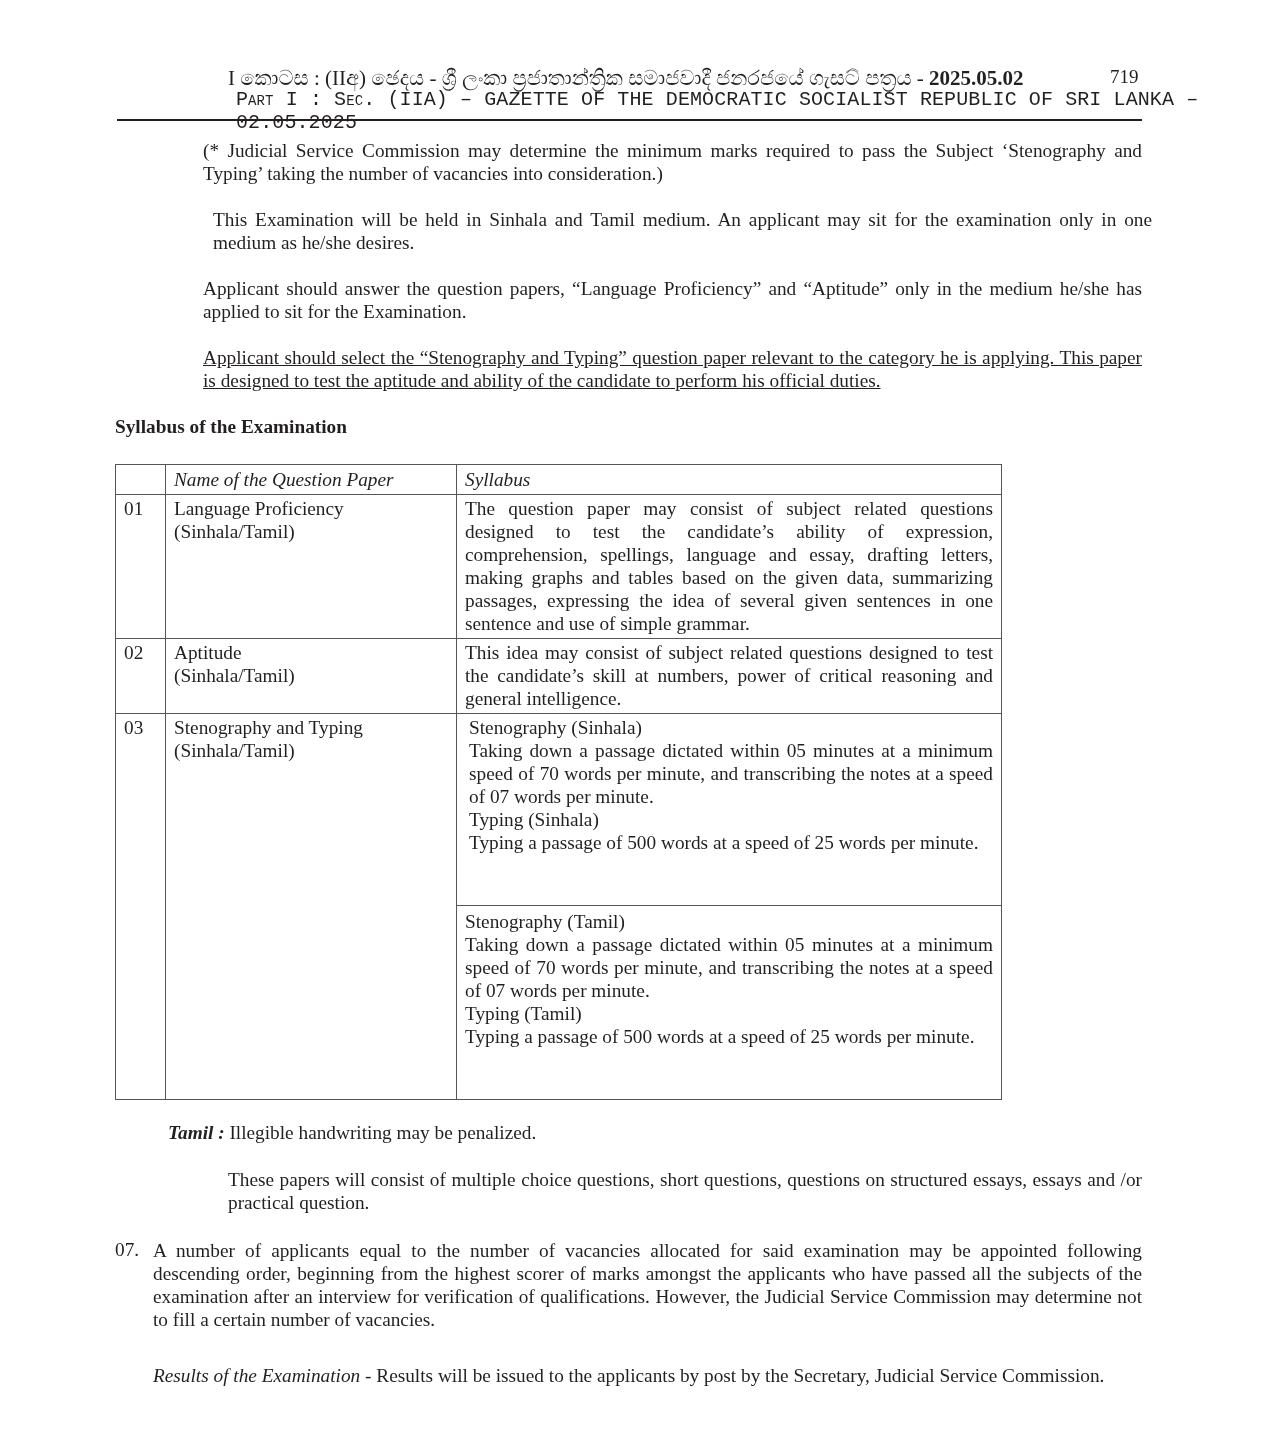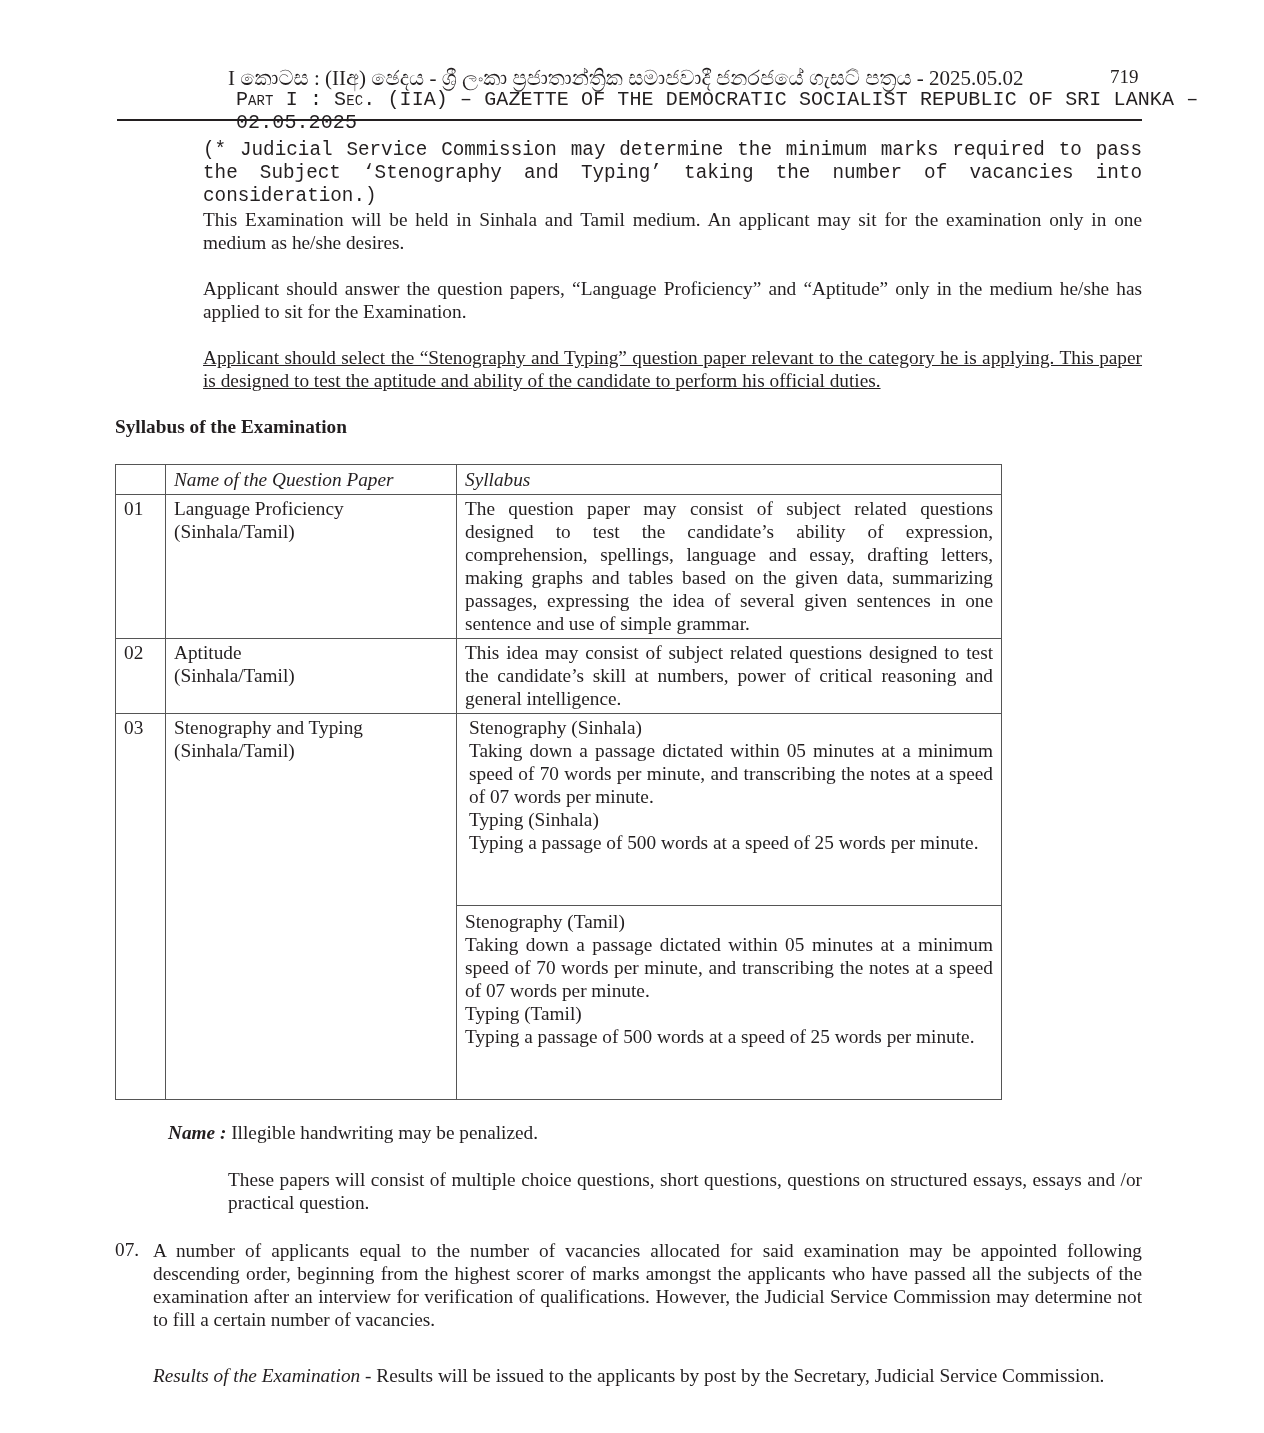--- a/index.html
+++ b/index.html
@@ -1,25 +1,25 @@
 <!DOCTYPE html>
 <html><head>
 <meta charset="utf-8">
 <style>
   html, body { margin:0; padding:0; background:#ffffff; }
   body { width:1264px; height:1433px; position:relative; font-family:"Liberation Serif","DejaVu Serif",serif; color:#231f20; overflow:hidden; }
   .hdr1 { position:absolute; left:228px; top:66px; font-size:21px; }
-  .hdr1 b { font-weight:normal; }
+  .hdr1 b { font-weight:bold; }
   .pageno { position:absolute; left:1110px; top:66px; font-size:19px;text-align:right; }
   .hdr2 { position:absolute; left:236px; top:88px; font-size:20px; letter-spacing:0.1px;font-family:Liberation Mono, monospace; }
   .hdr2 .sc { font-variant:small-caps; }
   .rule { position:absolute; left:117px; top:119px; width:1025px; height:2px; background:#231f20; }
   .para { position:absolute; font-size:19.3px; line-height:23px; text-align:justify; }
-  .p1 { left:203px; top:139px; width:939px;font-family:Liberation Mono, monospace; }
-  .p2 { left:203px; top:208px; width:939px; }
+  .p1 { left:203px; top:139px; width:939px; }
+  .p2 { left:213px; top:208px; width:939px; }
   .p3 { left:203px; top:277px; width:939px; }
   .p4 { left:203px; top:346px; width:939px;text-decoration:underline; }
   .heading { position:absolute; left:115px; top:416px; font-size:19.3px; font-weight:bold; }
   table.syl { position:absolute; left:115px; top:464px; width:887px; border-collapse:collapse; font-size:19.3px; line-height:23px; }
   table.syl td, table.syl th { border:1.5px solid #555; vertical-align:top; padding:2px 8px 3px 8px; font-weight:normal; }
   table.syl th { font-style:italic; text-align:left; padding:3px 8px 3px 8px; }
   .c0 { width:33px; }
   .c1 { width:274px; }
   .just { text-align:justify;margin-left:9px; }
   .note { position:absolute; left:168px; top:1122px; font-size:19.3px; }
@@ -85,18 +85,18 @@
     <td class="just" style="height:186px; padding-top:4px;">
       <div>Stenography (Tamil)</div>
       <div>Taking down a passage dictated within 05 minutes at a minimum speed of 70 words per minute, and transcribing the notes at a speed of 07 words per minute.</div>
       <div>Typing (Tamil)</div>
       <div>Typing a passage of 500 words at a speed of 25 words per minute.</div>
     </td>
   </tr>
 </tbody>
   </table>
 
-<div class="note"><i>Name :</i><span> Illegible handwriting may be penalized.</span></div>
+<div class="note"><i>Tamil :</i><span> Illegible handwriting may be penalized.</span></div>
 <div class="para p5">These papers will consist of multiple choice questions, short questions, questions on structured essays, essays and /or practical question.</div>
 
 <div class="item07">07.</div>
 <div class="para p6">A number of applicants equal to the number of vacancies allocated for said examination may be appointed following descending order, beginning from the highest scorer of marks amongst the applicants who have passed all the subjects of the examination after an interview for verification of qualifications. However, the Judicial Service Commission may determine not to fill a certain number of vacancies.</div>
 <div class="para p7"><i>Results of the Examination</i><span> - Results will be issued to the applicants by post by the Secretary, Judicial Service Commission.</span></div>
 
 </body></html>

